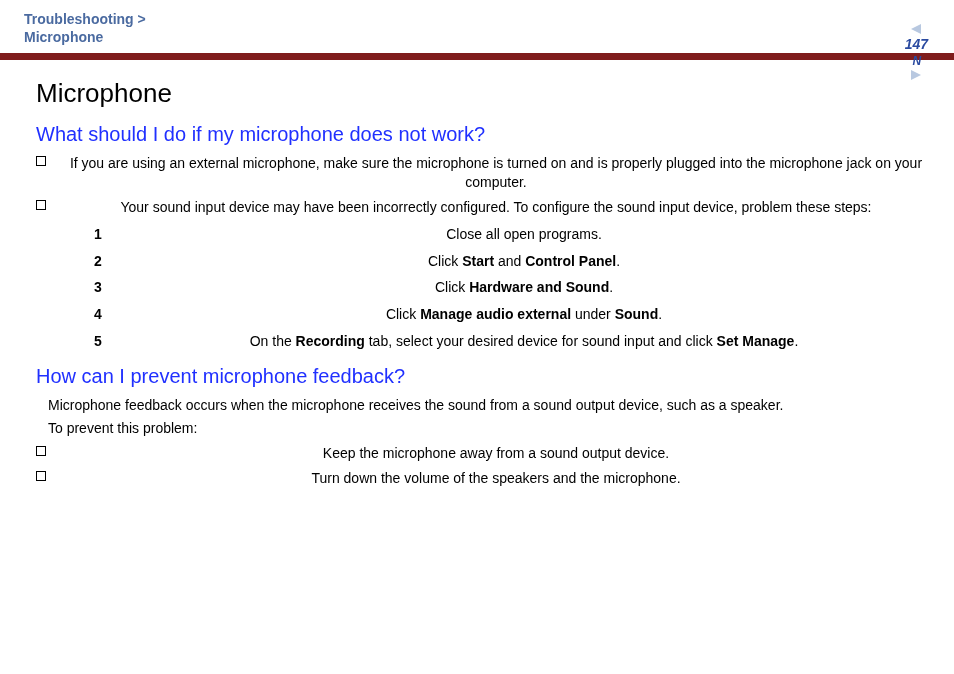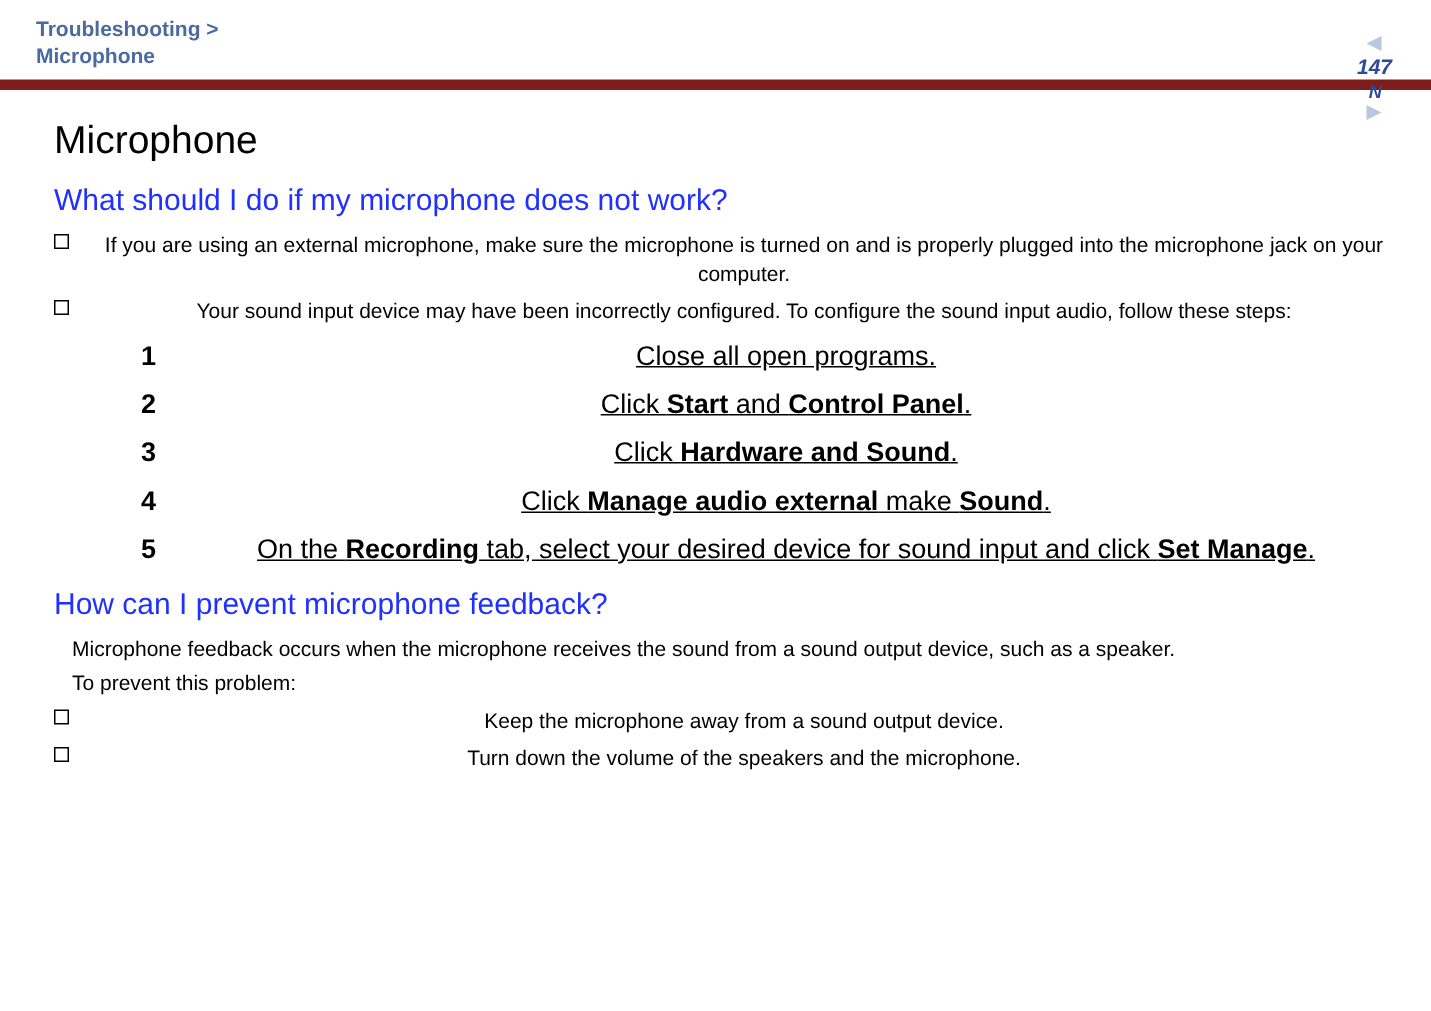--- a/index.html
+++ b/index.html
@@ -111,23 +111,22 @@
   ol.steps {
     list-style: none;
     padding: 0;
     margin: 8px 0 0 28px;
     counter-reset: step;
   }
   ol.steps > li {
     position: relative;
     padding-left: 28px;
     margin: 8px 0;
-    font-size: 18px;
+    font-size: 14px;
     counter-increment: step;
-    text-decoration: underline;
   }
   ol.steps > li::before {
     content: counter(step);
     position: absolute;
     left: 0;
     top: 0;
     font-weight: bold;
   }
   b { font-weight: bold; }
 </style>
@@ -155,34 +154,34 @@
 
     <h2 class="section-heading">What should I do if my microphone does not work?</h2>
 
     <ul class="bullets">
       <li>
         <span class="bullet-icon"></span>
         <span>If you are using an external microphone, make sure the microphone is turned on and is properly plugged into the microphone jack on your computer.</span>
       </li>
       <li>
         <span class="bullet-icon"></span>
-        <span>Your sound input device may have been incorrectly configured. To configure the sound input audio, follow these steps:</span>
+        <span>Your sound input device may have been incorrectly configured. To configure the sound input device, problem these steps:</span>
 
         <ol class="steps">
           <li>
             <span>Close all open programs.</span>
           </li>
           <li>
             <span>Click </span><b>Start</b><span> and </span><b>Control Panel</b><span>.</span>
           </li>
           <li>
             <span>Click </span><b>Hardware and Sound</b><span>.</span>
           </li>
           <li>
-            <span>Click </span><b>Manage audio external</b><span> make </span><b>Sound</b><span>.</span>
+            <span>Click </span><b>Manage audio external</b><span> under </span><b>Sound</b><span>.</span>
           </li>
           <li>
             <span>On the </span><b>Recording</b><span> tab, select your desired device for sound input and click </span><b>Set Manage</b><span>.</span>
           </li>
         </ol>
       </li>
     </ul>
 
     <h2 class="section-heading">How can I prevent microphone feedback?</h2>
 

